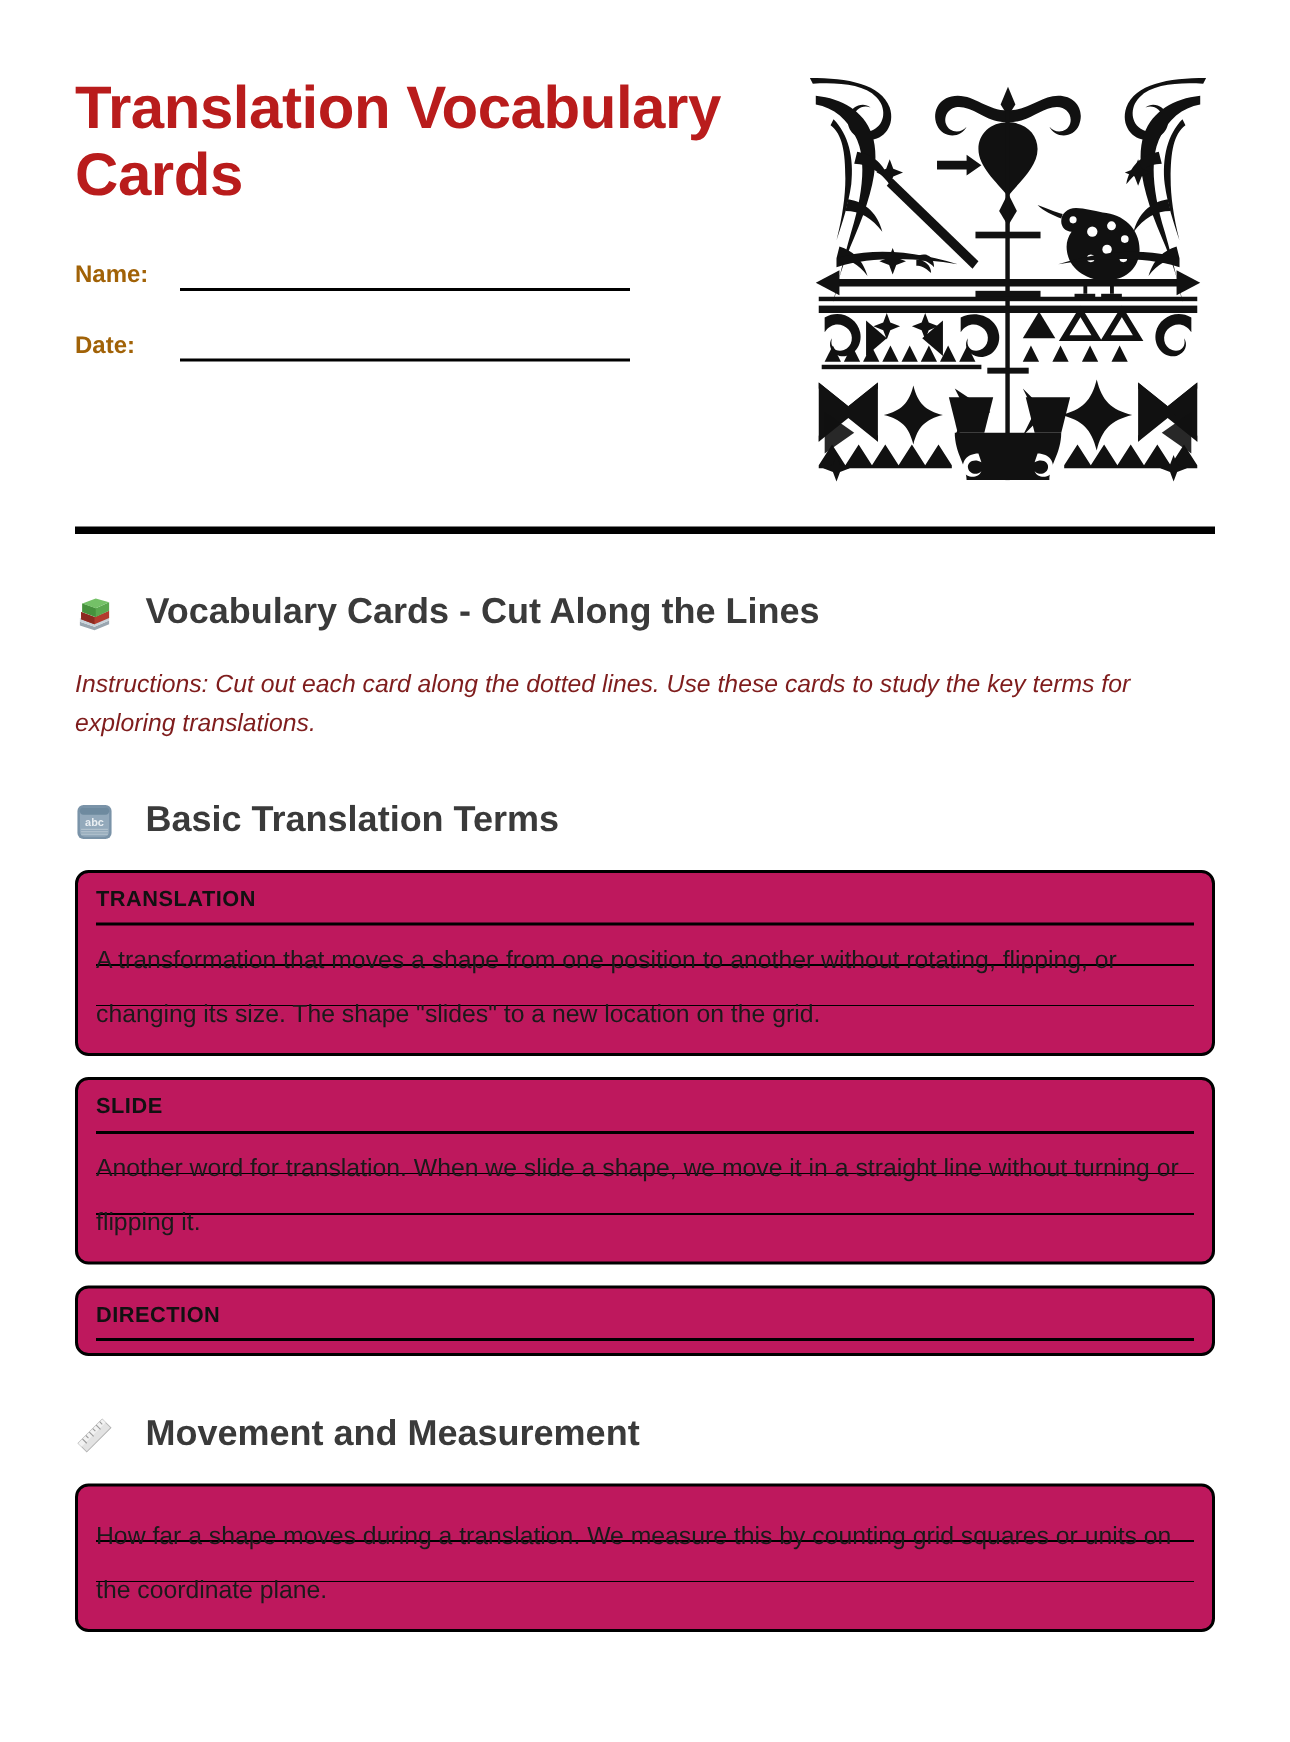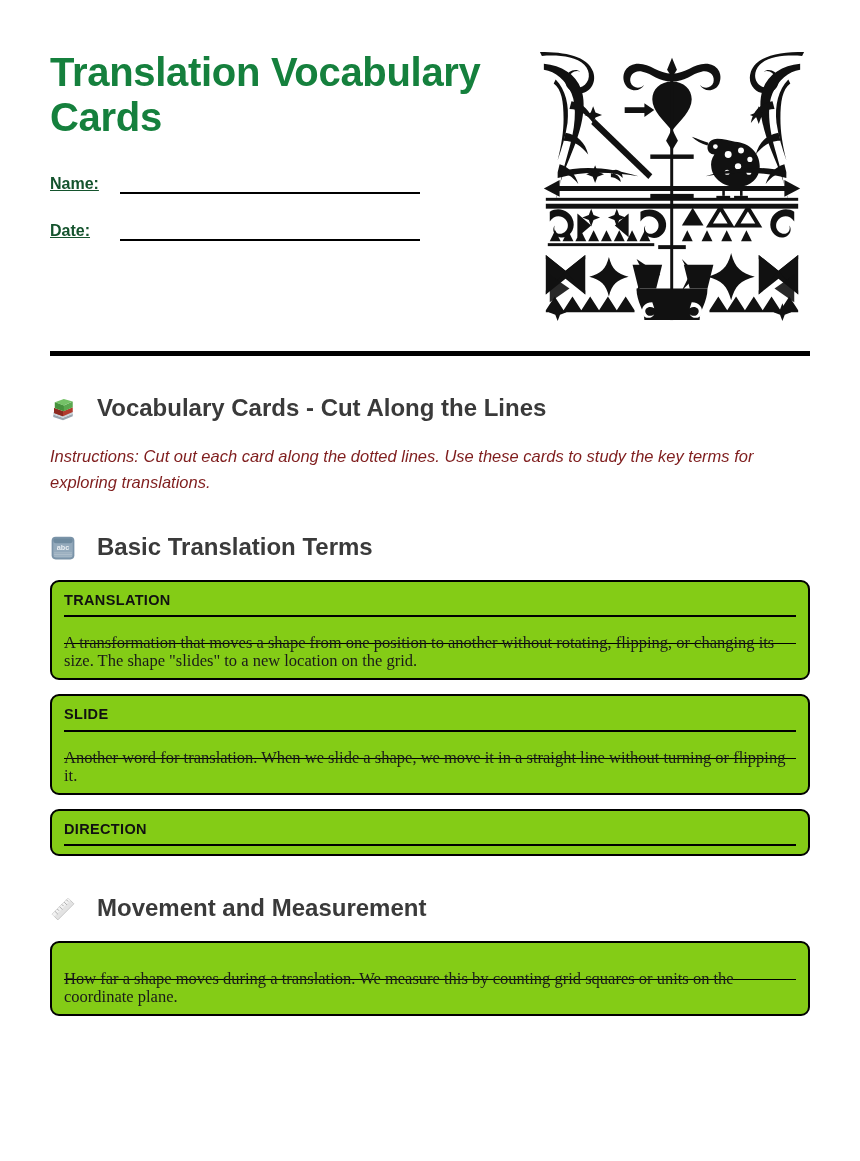--- a/index.html
+++ b/index.html
@@ -34,39 +34,38 @@
     justify-content: space-between;
   }
   .header-left {
     width: 470px;
     padding-top: 6px;
   }
   .doc-title {
     font-size: 40px;
     line-height: 1.12;
     font-weight: bold;
-    color: #15803d;
+    color: #b91c1c;
     letter-spacing: -0.3px;
     margin: 0 0 28px 0;
     font-family: "Liberation Sans", sans-serif;
   }
   .field-row {
     display: flex;
     align-items: flex-end;
     margin-bottom: 21px;
     height: 26px;
   }
   .field-label {
     font-size: 16px;
     font-weight: bold;
-    color: #14532d;
+    color: #a16207;
     width: 70px;
     flex: none;
     line-height: 1.2;
-    text-decoration: underline;
   }
   .field-line {
     width: 300px;
     border-bottom: 2.5px solid #000;
     height: 14px;
     flex: none;
   }
 
   .header-art {
     width: 276px;
@@ -117,46 +116,45 @@
   
   .cards {
     margin-top: 18px;
   }
   .card {
     border: 2.5px solid #000;
     border-radius: 9px;
     padding: 10px 12px 8px 12px;
     margin-bottom: 14px;
     box-sizing: border-box;
-    background: #84cc16;
+    background: #be185d;
   }
   .card-term {
     font-size: 14.5px;
     font-weight: bold;
     letter-spacing: 0.35px;
     color: #111;
     padding-bottom: 6px;
     border-bottom: 2px solid #000;
     line-height: 1.2;
   }
   .card-def {
     font-size: 16.5px;
-    line-height: 18px;
+    line-height: 36px;
     color: #1a1a1a;
     background-image: repeating-linear-gradient(
         to bottom,
         rgba(0,0,0,0) 0px,
         rgba(0,0,0,0) 25px,
         #000 25px,
         #000 26px,
         rgba(0,0,0,0) 26px,
         rgba(0,0,0,0) 27px);
-    padding-top: 16px;
+    padding-top: 4px;
     margin-top: 1px;
-    font-family: Liberation Serif, serif;
   }
 </style>
 </head>
 <body>
 
 <div class="page">
 
   <div class="header">
     <div class="header-inner">
       <div class="header-left">

